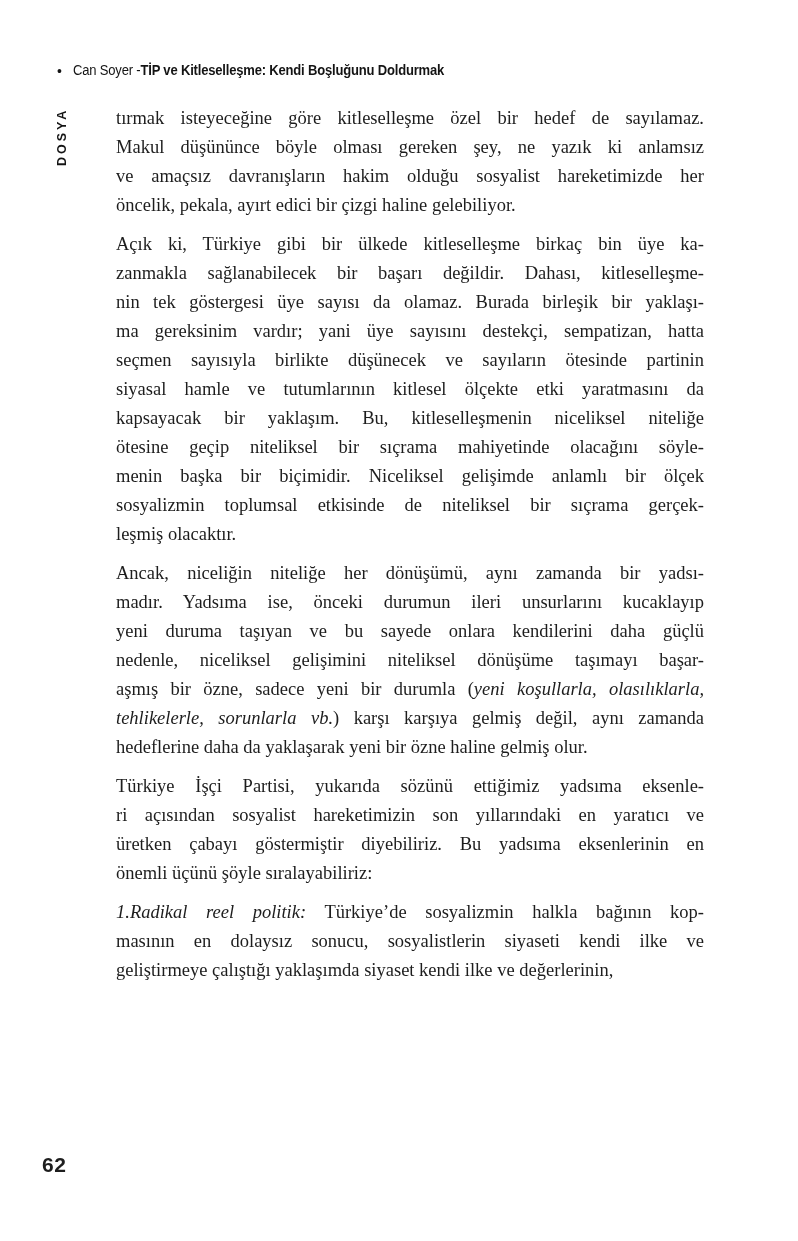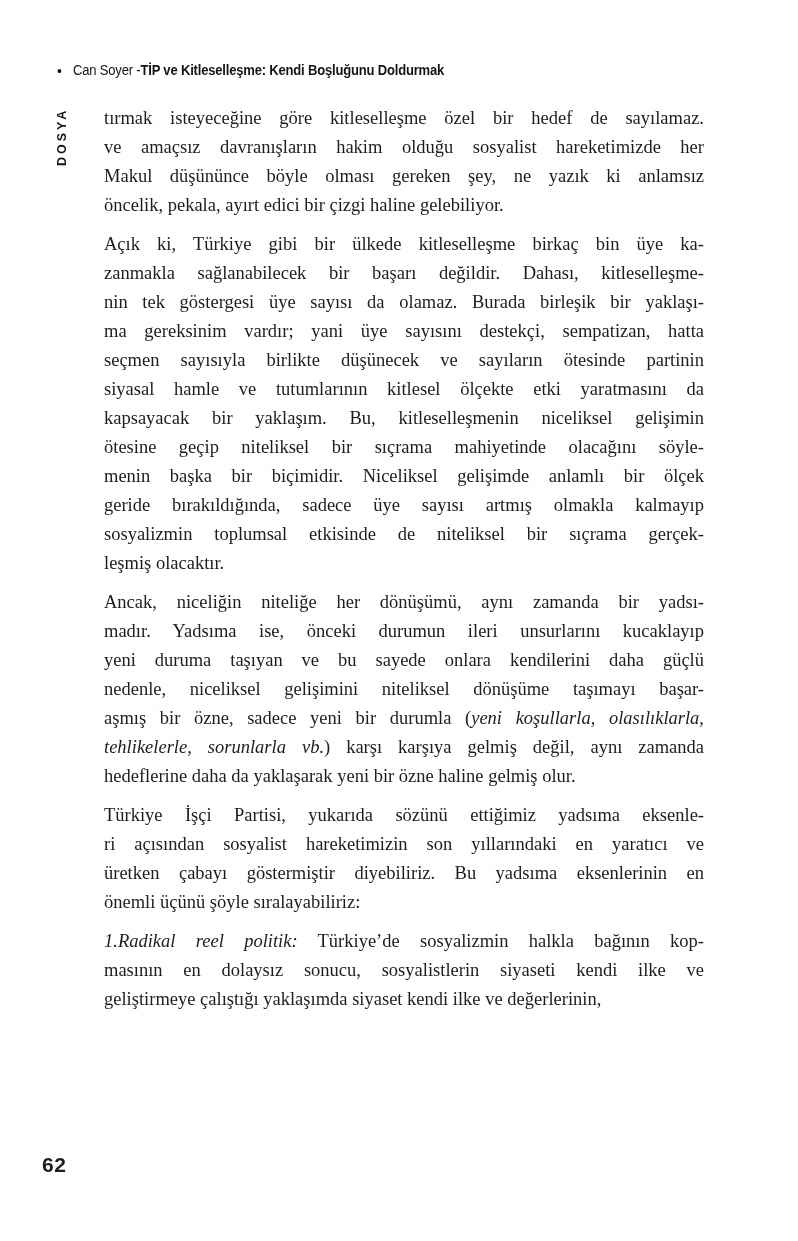--- a/index.html
+++ b/index.html
@@ -58,21 +58,21 @@
     position: absolute;
     left: 100px;
     top: 104px;
     width: 604px;
     font-family: "Liberation Serif", serif;
     font-size: 18.5px;
     line-height: 29px;
     color: #1d1d1d;
   }
   .para {
-    margin: 0 0 10px 4px;
+    margin: 0 0 10px 16px;
   }
   .line {
     text-align: justify;
     text-align-last: justify;
   }
   .line.last {
     text-align-last: left;
   }
   .line i {
     font-style: italic;
@@ -99,35 +99,34 @@
     <span class="bullet">•</span>
     <span class="author">Can Soyer - </span>
       <span class="title">TİP ve Kitleselleşme: Kendi Boşluğunu Doldurmak</span>
   </div>
 
   <div class="dosya">DOSYA</div>
 
   <div class="body-text">
       <div class="para">
         <div class="line"><span>tırmak isteyeceğine göre kitleselleşme özel bir hedef de sayılamaz.</span></div>
+        <div class="line"><span>Makul düşününce böyle olması gereken şey, ne yazık ki anlamsız</span></div>
         <div class="line"><span>ve amaçsız davranışların hakim olduğu sosyalist hareketimizde her</span></div>
-        <div class="line"><span>Makul düşününce böyle olması gereken şey, ne yazık ki anlamsız</span></div>
         <div class="line last"><span>öncelik, pekala, ayırt edici bir çizgi haline gelebiliyor.</span></div>
       </div>
       <div class="para">
         <div class="line"><span>Açık ki, Türkiye gibi bir ülkede kitleselleşme birkaç bin üye ka-</span></div>
         <div class="line"><span>zanmakla sağlanabilecek bir başarı değildir. Dahası, kitleselleşme-</span></div>
         <div class="line"><span>nin tek göstergesi üye sayısı da olamaz. Burada birleşik bir yaklaşı-</span></div>
         <div class="line"><span>ma gereksinim vardır; yani üye sayısını destekçi, sempatizan, hatta</span></div>
         <div class="line"><span>seçmen sayısıyla birlikte düşünecek ve sayıların ötesinde partinin</span></div>
         <div class="line"><span>siyasal hamle ve tutumlarının kitlesel ölçekte etki yaratmasını da</span></div>
-        <div class="line"><span>kapsayacak bir yaklaşım. Bu, kitleselleşmenin niceliksel gelişimin</span></div>
+        <div class="line"><span>kapsayacak bir yaklaşım. Bu, kitleselleşmenin niceliksel niteliğe</span></div>
         <div class="line"><span>ötesine geçip niteliksel bir sıçrama mahiyetinde olacağını söyle-</span></div>
         <div class="line"><span>menin başka bir biçimidir. Niceliksel gelişimde anlamlı bir ölçek</span></div>
-        <div class="line"><span>geride bırakıldığında, sadece üye sayısı artmış olmakla kalmayıp</span></div>
         <div class="line"><span>sosyalizmin toplumsal etkisinde de niteliksel bir sıçrama gerçek-</span></div>
         <div class="line last"><span>leşmiş olacaktır.</span></div>
       </div>
       <div class="para">
         <div class="line"><span>Ancak, niceliğin niteliğe her dönüşümü, aynı zamanda bir yadsı-</span></div>
         <div class="line"><span>madır. Yadsıma ise, önceki durumun ileri unsurlarını kucaklayıp</span></div>
         <div class="line"><span>yeni duruma taşıyan ve bu sayede onlara kendilerini daha güçlü</span></div>
         <div class="line"><span>nedenle, niceliksel gelişimini niteliksel dönüşüme taşımayı başar-</span></div>
         <div class="line"><span>aşmış bir özne, sadece yeni bir durumla (</span><i>yeni koşullarla, olasılıklarla,</i></div>
         <div class="line"><i>tehlikelerle, sorunlarla vb.</i><span>) karşı karşıya gelmiş değil, aynı zamanda</span></div>

